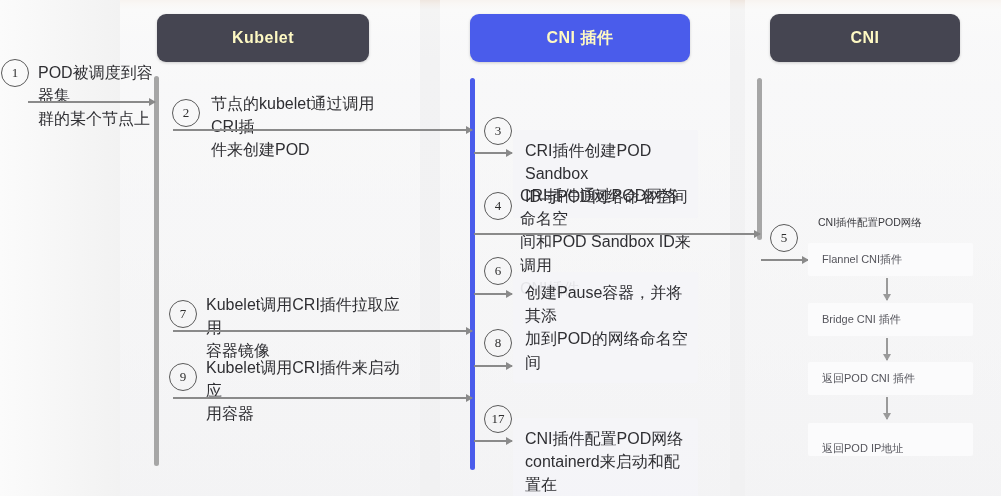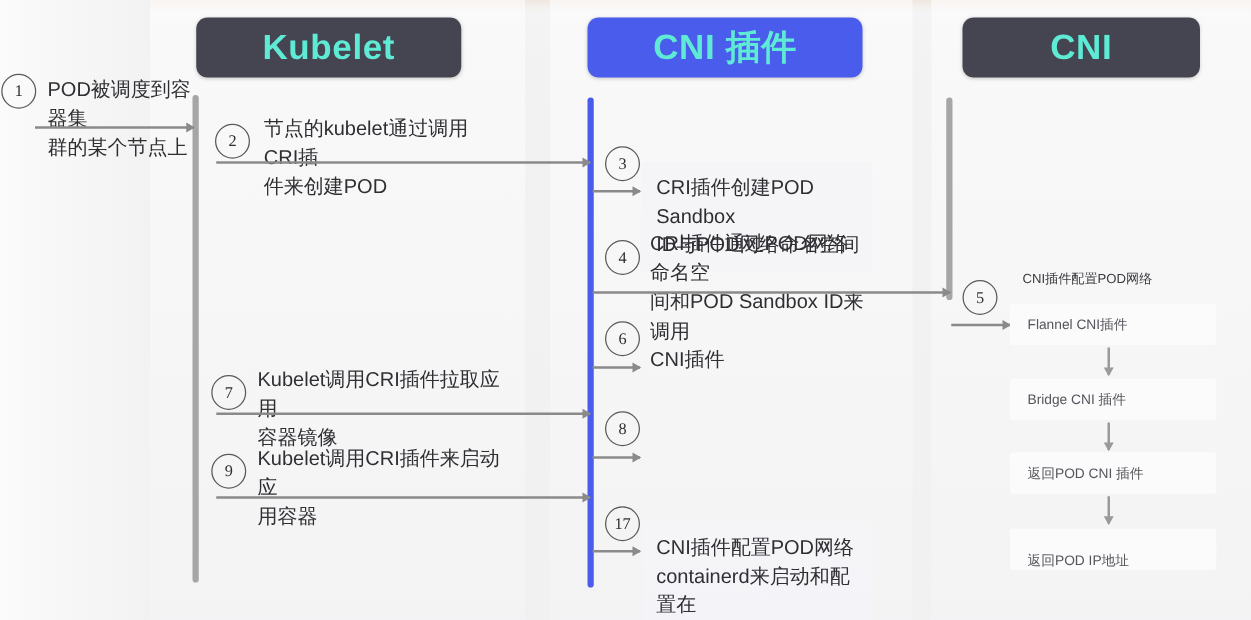--- a/index.html
+++ b/index.html
@@ -32,22 +32,22 @@
   }
 
   
   .actor {
     position: absolute;
     height: 48px;
     border-radius: 9px;
     display: flex;
     align-items: center;
     justify-content: center;
-    color: #5eead4;
-    font-size: 28px;
+    color: #fef9c3;
+    font-size: 16px;
     font-weight: bold;
     letter-spacing: 0.5px;
     box-shadow: 0 1px 3px rgba(0,0,0,0.18);
   }
   .actor.dark { background: #454551; }
   .actor.blue { background: #4a5ceb; }
 
   
   .lifeline {
     position: absolute;
@@ -213,20 +213,22 @@
   </div>
   <div class="chain-arrow" style="left:886px; top:397px; height:22px;"></div>
 
   <div class="chain-box" style="left:808px; top:423px; width:165px; height:33px;align-items:flex-end;">
     <span>返回POD IP地址</span>
   </div>
 
   <div class="step" style="left:484px; top:257px;">
     <span>6</span>
   </div>
+  <div class="msg boxed" style="left:513px; top:272px; width:163px;">创建Pause容器，并将其添
+加到POD的网络命名空间</div>
   <div class="arrow" style="left:474px; top:293px; width:38px;"></div>
 
   <div class="step" style="left:169px; top:300px;">
     <span>7</span>
   </div>
   <div class="msg" style="left:206px; top:293px; width:200px;">Kubelet调用CRI插件拉取应用
 容器镜像</div>
   <div class="arrow" style="left:173px; top:330px; width:299px;"></div>
 
   <div class="step" style="left:484px; top:329px;">

